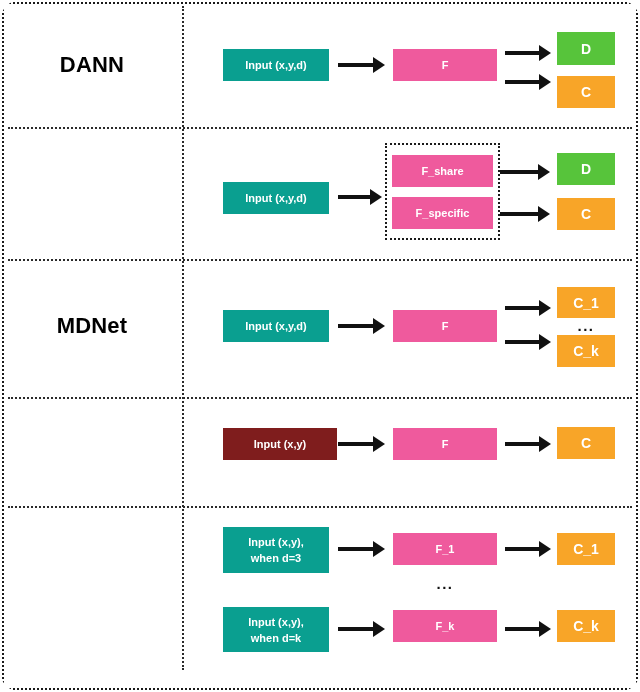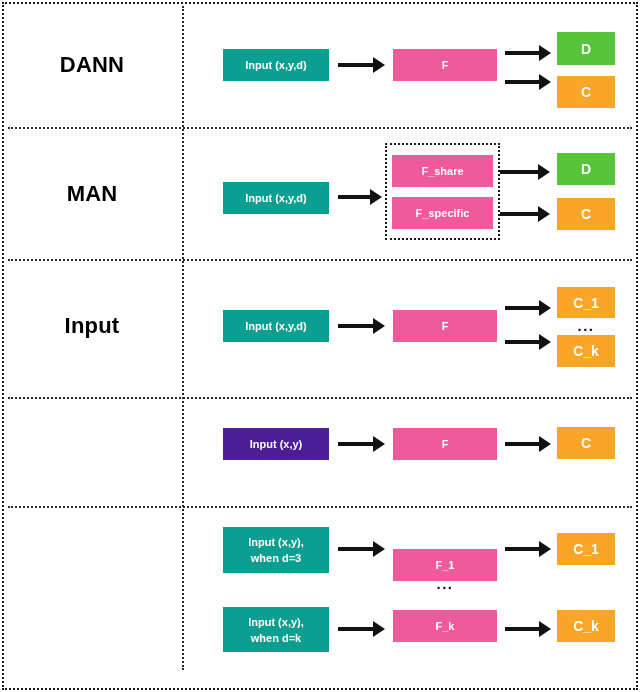--- a/index.html
+++ b/index.html
@@ -3,20 +3,21 @@
 <meta charset="utf-8">
 <style>
   html, body { margin: 0; padding: 0; background: #fff; }
   .canvas {
     position: relative;
     width: 640px;
     height: 692px;
     background: #ffffff;
     font-family: "Liberation Sans", sans-serif;
     overflow: hidden;
+    border-radius: 21px;
   }
   .outer-border {
     position: absolute;
     left: 2px; top: 2px; right: 2px; bottom: 2px;
     border: 2px dotted #1a1a1a;
     pointer-events: none;
   }
   .v-separator {
     position: absolute;
     left: 182px; top: 6px;
@@ -103,80 +104,79 @@
       <div class="shaft"></div>
       <div class="head"></div>
     </div>
   <div class="arrow" style="left:505px;top:74px;width:46px">
       <div class="shaft"></div>
       <div class="head"></div>
     </div>
   <div class="box out" style="left: 557px; top: 32px; width: 58px; height: 33px; background-color: rgb(87, 196, 59);">D</div>
   <div class="box out" style="left: 557px; top: 76px; width: 58px; height: 32px; background-color: rgb(248, 165, 40);">C</div>
 
-  <div class="row-label" style="top:181px">MAN</div>
   <div class="box" style="left: 223px; top: 182px; width: 106px; height: 32px; background-color: rgb(10, 159, 144);">Input (x,y,d)</div>
   <div class="arrow" style="left:338px;top:189px;width:44px">
       <div class="shaft"></div>
       <div class="head"></div>
     </div>
   <div class="dashed-group" style="left:385px;top:143px;width:111px;height:93px"></div>
   <div class="box" style="left: 392px; top: 197px; width: 101px; height: 32px; background-color: rgb(239, 90, 157);">F_specific</div>
   <div class="box" style="left: 392px; top: 155px; width: 101px; height: 32px; background-color: rgb(239, 90, 157);">F_share</div>
   <div class="arrow" style="left:500px;top:164px;width:50px">
       <div class="shaft"></div>
       <div class="head"></div>
     </div>
   <div class="arrow" style="left:500px;top:206px;width:50px">
       <div class="shaft"></div>
       <div class="head"></div>
     </div>
   <div class="box out" style="left: 557px; top: 153px; width: 58px; height: 32px; background-color: rgb(87, 196, 59);">D</div>
   <div class="box out" style="left: 557px; top: 198px; width: 58px; height: 32px; background-color: rgb(248, 165, 40);">C</div>
 
-  <div class="row-label" style="top:313px">Input</div>
+  <div class="row-label" style="top:313px">MDNet</div>
   <div class="box" style="left: 223px; top: 310px; width: 106px; height: 32px; background-color: rgb(10, 159, 144);">Input (x,y,d)</div>
   <div class="arrow" style="left:338px;top:318px;width:47px">
       <div class="shaft"></div>
       <div class="head"></div>
     </div>
   <div class="box" style="left: 393px; top: 310px; width: 104px; height: 32px; background-color: rgb(239, 90, 157);">F</div>
   <div class="arrow" style="left:505px;top:300px;width:46px">
       <div class="shaft"></div>
       <div class="head"></div>
     </div>
   <div class="arrow" style="left:505px;top:334px;width:46px">
       <div class="shaft"></div>
       <div class="head"></div>
     </div>
   <div class="box out" style="left: 557px; top: 287px; width: 58px; height: 31px; background-color: rgb(248, 165, 40);">C_1</div>
   <div class="ellipsis" style="left:557px;top:317px;width:58px">...</div>
   <div class="box out" style="left: 557px; top: 335px; width: 58px; height: 32px; background-color: rgb(248, 165, 40);">C_k</div>
 
-  <div class="box" style="left: 223px; top: 428px; width: 106px; height: 32px; background-color: #4c1d95;">Input (x,y)</div>
+  <div class="box" style="left: 223px; top: 428px; width: 114px; height: 32px; background-color: #7f1d1d;">Input (x,y)</div>
   <div class="arrow" style="left:338px;top:436px;width:47px">
       <div class="shaft"></div>
       <div class="head"></div>
     </div>
   <div class="box" style="left: 393px; top: 428px; width: 104px; height: 32px; background-color: rgb(239, 90, 157);">F</div>
   <div class="arrow" style="left:505px;top:436px;width:46px">
       <div class="shaft"></div>
       <div class="head"></div>
     </div>
   <div class="box out" style="left: 557px; top: 427px; width: 58px; height: 32px; background-color: rgb(248, 165, 40);">C</div>
 
   <div class="box" style="left: 223px; top: 527px; width: 106px; height: 46px; background-color: rgb(10, 159, 144);">
     <div>Input (x,y),</div>
     <div>when d=3</div>
   </div>
   <div class="arrow" style="left:338px;top:541px;width:47px">
       <div class="shaft"></div>
       <div class="head"></div>
     </div>
-  <div class="box" style="left: 393px; top: 533px; width: 104px; height: 32px; background-color: rgb(239, 90, 157); margin-top: 16px;">F_1</div>
+  <div class="box" style="left: 393px; top: 533px; width: 104px; height: 32px; background-color: rgb(239, 90, 157);">F_1</div>
   <div class="arrow" style="left:505px;top:541px;width:46px">
       <div class="shaft"></div>
       <div class="head"></div>
     </div>
   <div class="box out" style="left: 557px; top: 533px; width: 58px; height: 32px; background-color: rgb(248, 165, 40);">C_1</div>
   <div class="ellipsis" style="left:393px;top:575px;width:104px">...</div>
   <div class="box" style="left: 223px; top: 607px; width: 106px; height: 45px; background-color: rgb(10, 159, 144);">
     <div>Input (x,y),</div>
     <div>when d=k</div>
   </div>

